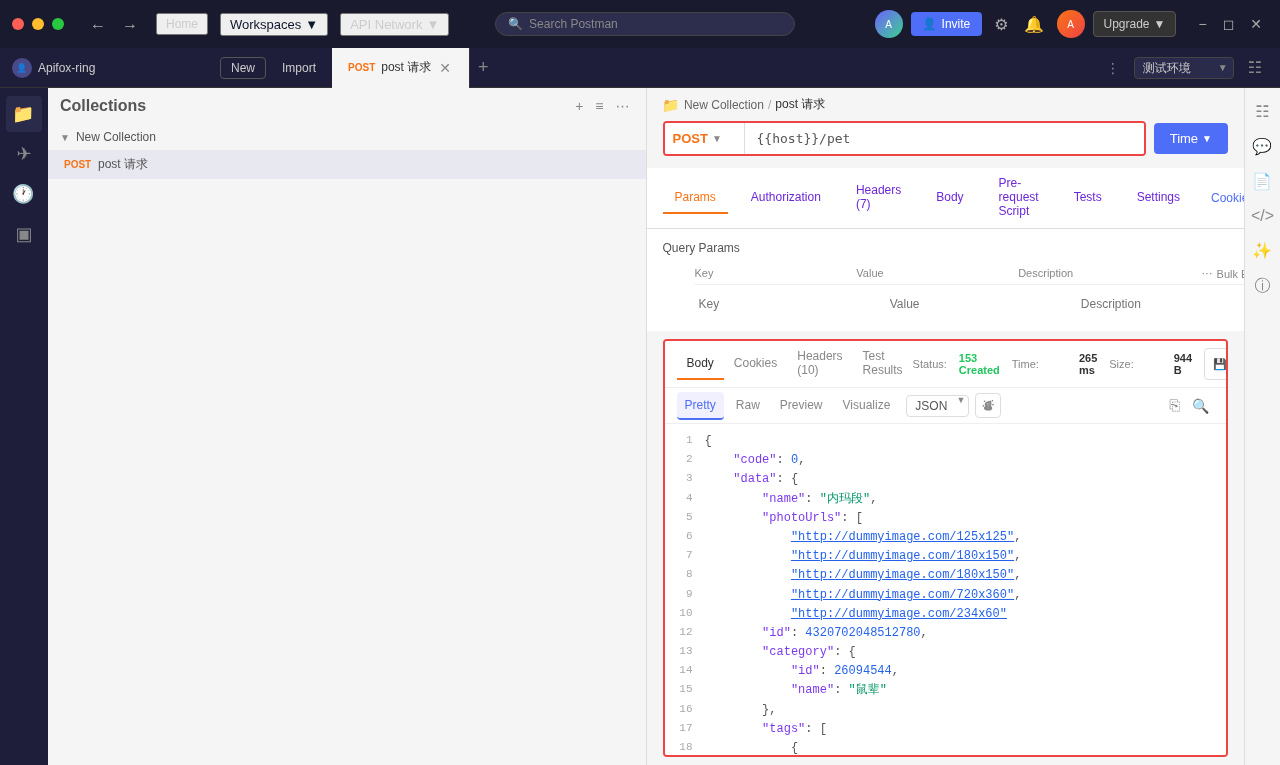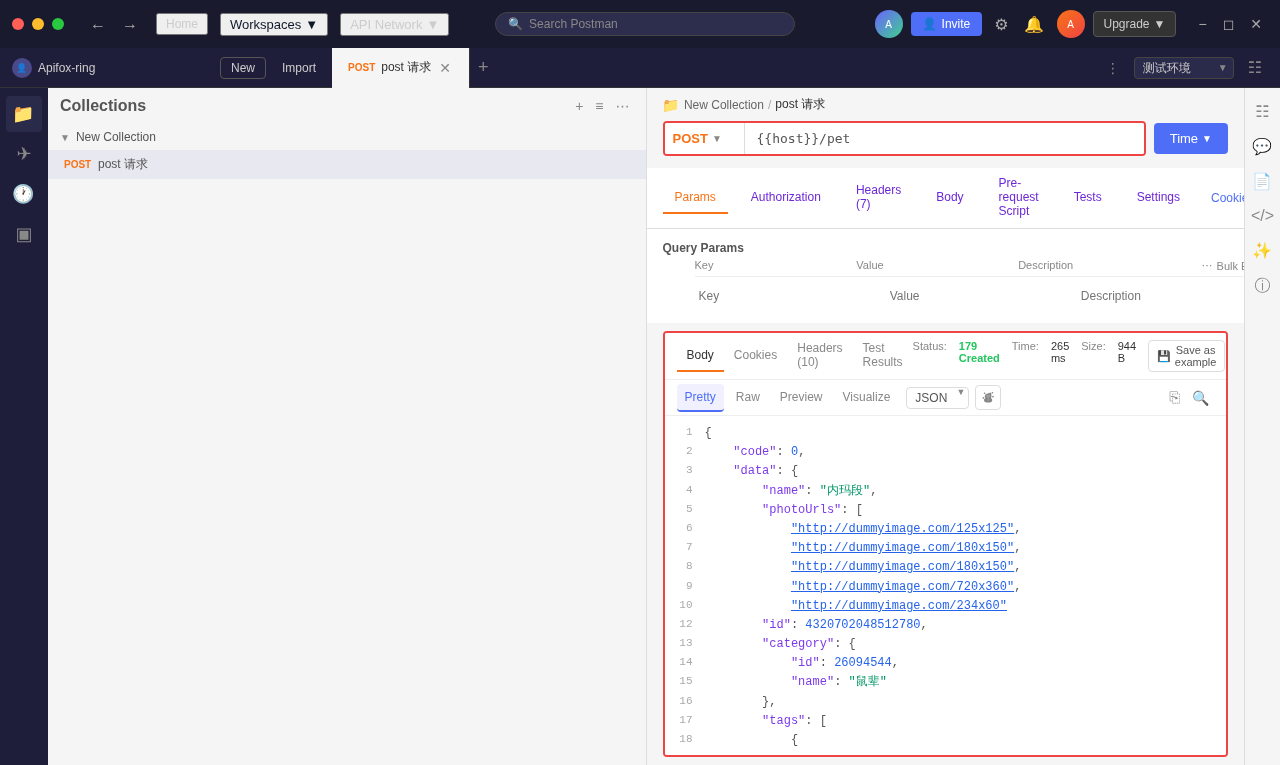--- a/index.html
+++ b/index.html
@@ -84,40 +84,40 @@
     .send-arrow { color: white; font-size: 10px; }
 
     
     .req-tabs { display: flex; align-items: center; padding: 0 16px; border-bottom: 1px solid #ddd; background: white; gap: 11px; }
     .req-tab { padding: 8px 12px; font-size: 12px; color: #6d28d9; cursor: pointer; border-bottom: 2px solid transparent; }
     .req-tab.active { color: #f97316; border-bottom-color: #f97316; }
     .req-tab-right { margin-left: auto; color: #4f6ef7; font-size: 12px; cursor: pointer; padding: 8px; }
 
     
     .params-section { background: white; padding: 12px 16px; }
-    .params-title { font-size: 12px; font-weight: 700; color: #555; margin-bottom: 0; }
+    .params-title { font-size: 12px; font-weight: 400; color: #555; margin-bottom: 8px; }
     .params-table { width: 100%; margin-left: 32px; }
     .params-header { display: flex; gap: 8px; padding: 4px 0; border-bottom: 1px solid #eee; margin-bottom: 4px; }
     .params-col { font-size: 11px; color: #888; font-weight: 500; }
     .params-col.key { flex: 1; }
     .params-col.value { flex: 1; }
     .params-col.desc { flex: 1; }
     .params-col.actions { min-width: 80px; text-align: right; display: flex; align-items: center; gap: 4px; justify-content: flex-end; }
     .params-row { display: flex; gap: 8px; padding: 4px 0; }
     .params-input { flex: 1; border: none; padding: 4px; font-size: 12px; color: #aaa; outline: none; background: transparent; }
 
     
     .response-area { flex: 1; background: white; border-top: 1px solid #ddd; margin-top: 8px; border: 2px solid #e44; border-radius: 4px; margin: 8px 16px; display: flex; flex-direction: column; overflow: hidden; }
     .response-tabs { display: flex; align-items: center; padding: 0 12px; border-bottom: 1px solid #eee; background: white; min-height: 36px; }
     .resp-tab { padding: 8px 10px; font-size: 12px; color: #888; cursor: pointer; border-bottom: 2px solid transparent; }
     .resp-tab.active { color: #333; border-bottom-color: #f97316; }
-    .resp-status { margin-left: auto; display: flex; gap: 12px; font-size: 11px; }
+    .resp-status { margin-left: auto; display: flex; align-items: center; gap: 12px; font-size: 11px; }
     .status-created { color: #22c55e; font-weight: 600; }
     .status-label { color: #888; }
-    .status-value { color: #333; font-weight: 400; }
+    .status-value { color: #333; font-weight: 700; margin-left: 28px; }
     .save-example-btn { background: none; border: 1px solid #ddd; border-radius: 4px; padding: 3px 8px; font-size: 11px; color: #555; cursor: pointer; display: flex; align-items: center; gap: 4px; }
     .resp-icon-btn { background: none; border: none; color: #888; cursor: pointer; font-size: 14px; padding: 0 4px; }
 
     
     .resp-body-tabs { display: flex; align-items: center; padding: 0 12px; border-bottom: 1px solid #eee; gap: 4px; min-height: 36px; }
     .resp-body-tab { padding: 6px 8px; font-size: 12px; color: #888; cursor: pointer; border-bottom: 2px solid transparent; border-radius: 4px; }
     .resp-body-tab.active { background: #f0f0ff; color: #4f6ef7; border-bottom-color: #4f6ef7; }
     .json-selector { background: white; border: 1px solid #ddd; border-radius: 4px; padding: 3px 20px 3px 8px; font-size: 12px; color: #555; cursor: pointer; appearance: none; margin-left: 4px; }
     .json-wrap { position: relative; display: flex; align-items: flex-start; }
     .json-arrow { position: absolute; right: 4px; color: #888; font-size: 9px; pointer-events: none; }
@@ -292,21 +292,21 @@
 
     <div class="response-area">
 
       <div class="response-tabs">
         <div class="resp-tab active">Body</div>
         <div class="resp-tab">Cookies</div>
         <div class="resp-tab">Headers (10)</div>
         <div class="resp-tab">Test Results</div>
         <div class="resp-status">
           <span class="status-label">Status:</span>
-          <span class="status-created">179 Created</span>
+          <span class="status-created">153 Created</span>
           <span class="status-label">Time:</span>
           <span class="status-value">265 ms</span>
           <span class="status-label">Size:</span>
           <span class="status-value">944 B</span>
           <button class="save-example-btn">
             <span>💾</span>
             <span>Save as example</span>
           </button>
 
         </div>

